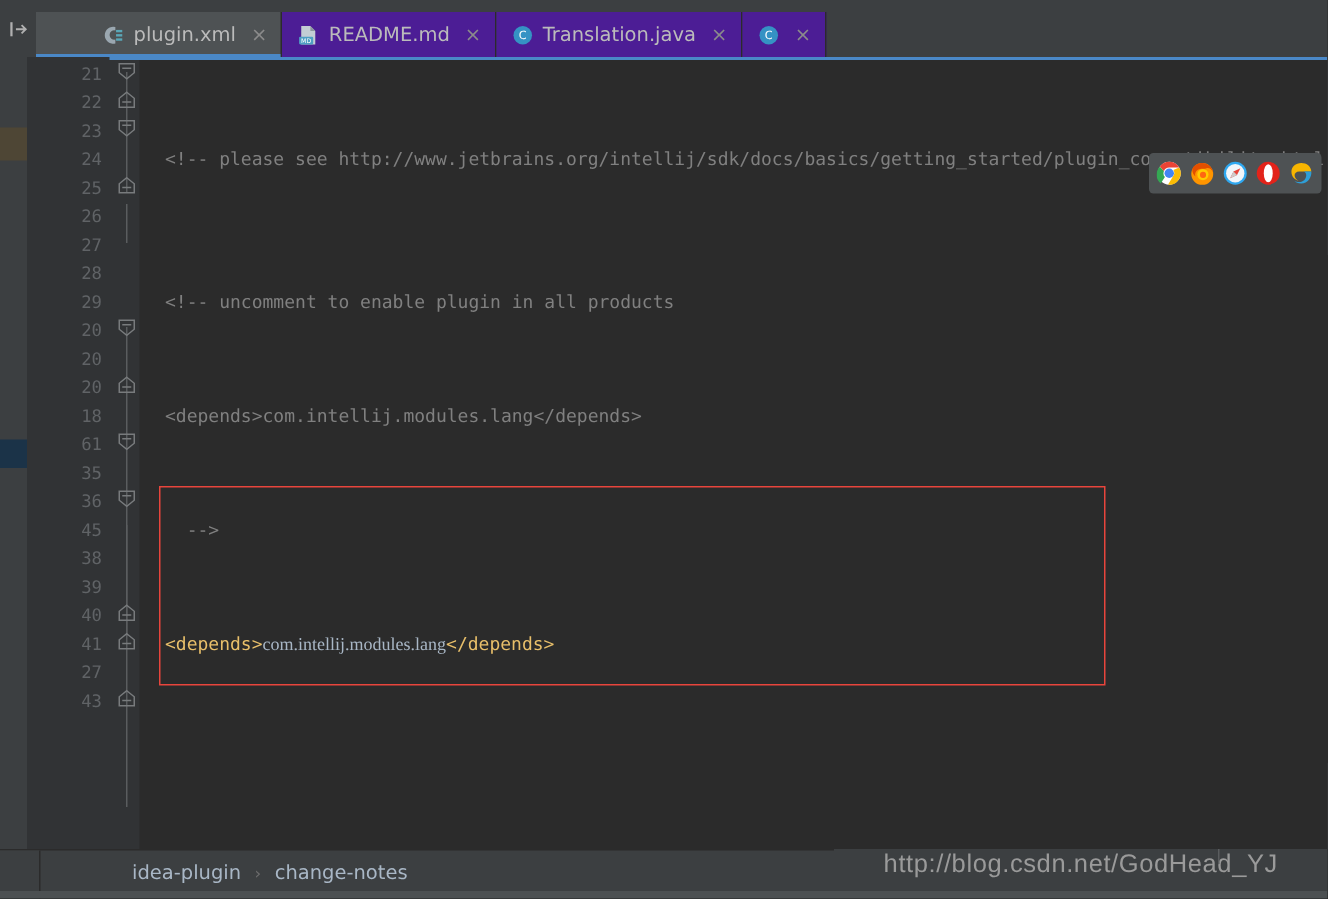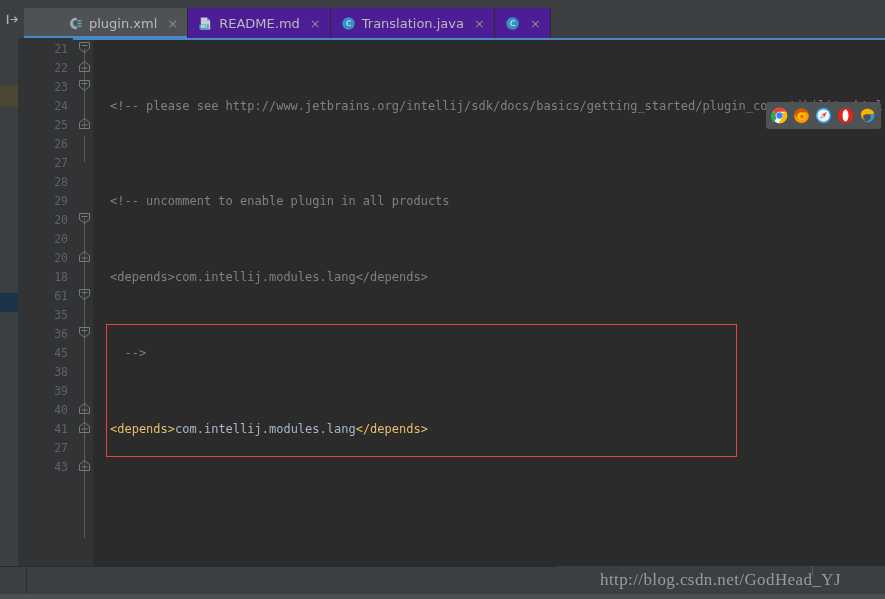--- a/index.html
+++ b/index.html
@@ -129,21 +129,21 @@
     font-size: 12px;
     line-height: 19px;
     white-space: pre;
     color: #a9b7c6;
   }
   .code .row { height: 19px; line-height: 19px; padding-left: 17px; }
 
   
   .t-tag     { color: #e8bf6a; text-align: center; }
   .t-cmt     { color: #808080; }
-  .t-text    { color: #a9b7c6; }
+  .t-text    { color: #a9b7c6; font-family: Liberation Serif, serif; }
 
   
   .redbox {
     position: absolute;
     left: 106px; top: 286px;
     width: 631px; height: 133px;
     border: 1.5px solid #e8453c;
     box-sizing: border-box;
     pointer-events: none;
   }
@@ -183,22 +183,22 @@
     display: flex; align-items: center; gap: 9px;
     font-size: 13px; color: #a9b7c6;
   }
   .breadcrumb .crumb-sep { color: #6d6d6d; font-size: 11px; }
 
   
   .watermark {
     position: absolute;
     left: 556px; top: 566px;
     width: 329px; height: 28px;
-    display: flex; align-items: center; justify-content: center;
-    font-family: Liberation Serif, serif;
+    display: flex; align-items: flex-start; justify-content: center;
+    font-family: Liberation Sans, sans-serif;
     font-size: 17px;
     color: #9a9a9a;
     letter-spacing: 0.4px;
     background: #3c3f41;
   }
   .wm-tick {
     position: absolute; left: 256px; top: 0; width: 1px; height: 10px;
     background: #5a5d5f;
   }
   .bottom-edge {
@@ -448,20 +448,25 @@
       <svg class="bicon" viewBox="0 0 20 20">
         <path d="M10 2c4.4 0 7.6 2.6 7.9 6.6H8.4c-2.3 0-3.6 1.4-3.6 3 0 2 1.4 3.4 3 4.3-2.9-.8-5.5-3.2-5.5-7C2.3 5 5.6 2 10 2z" fill="#f7b500"></path>
         <path d="M17.9 8.6c.4 4.6-2.7 9.4-8 9.4-2.4 0-4.2-.9-5.3-2.2 1.4 1 3.2 1.4 5 1 3.1-.7 4.3-3 4.3-5.2 0-1.7-.9-2.7-2.1-3z" fill="#2e9fd8"></path>
       </svg>
     </div>
   </div>
 
   <div class="statusbar">
     <div class="sep-top"></div>
     <div class="leftpad"></div>
+    <div class="breadcrumb">
+      <span>idea-plugin</span>
+      <span class="crumb-sep">›</span>
+      <span>change-notes</span>
+    </div>
   </div>
 
   <div class="watermark">
     <div class="wm-tick"></div>
     <span>http://blog.csdn.net/GodHead_YJ</span>
   </div>
 
   <div class="bottom-edge"></div>
 </div>
 

